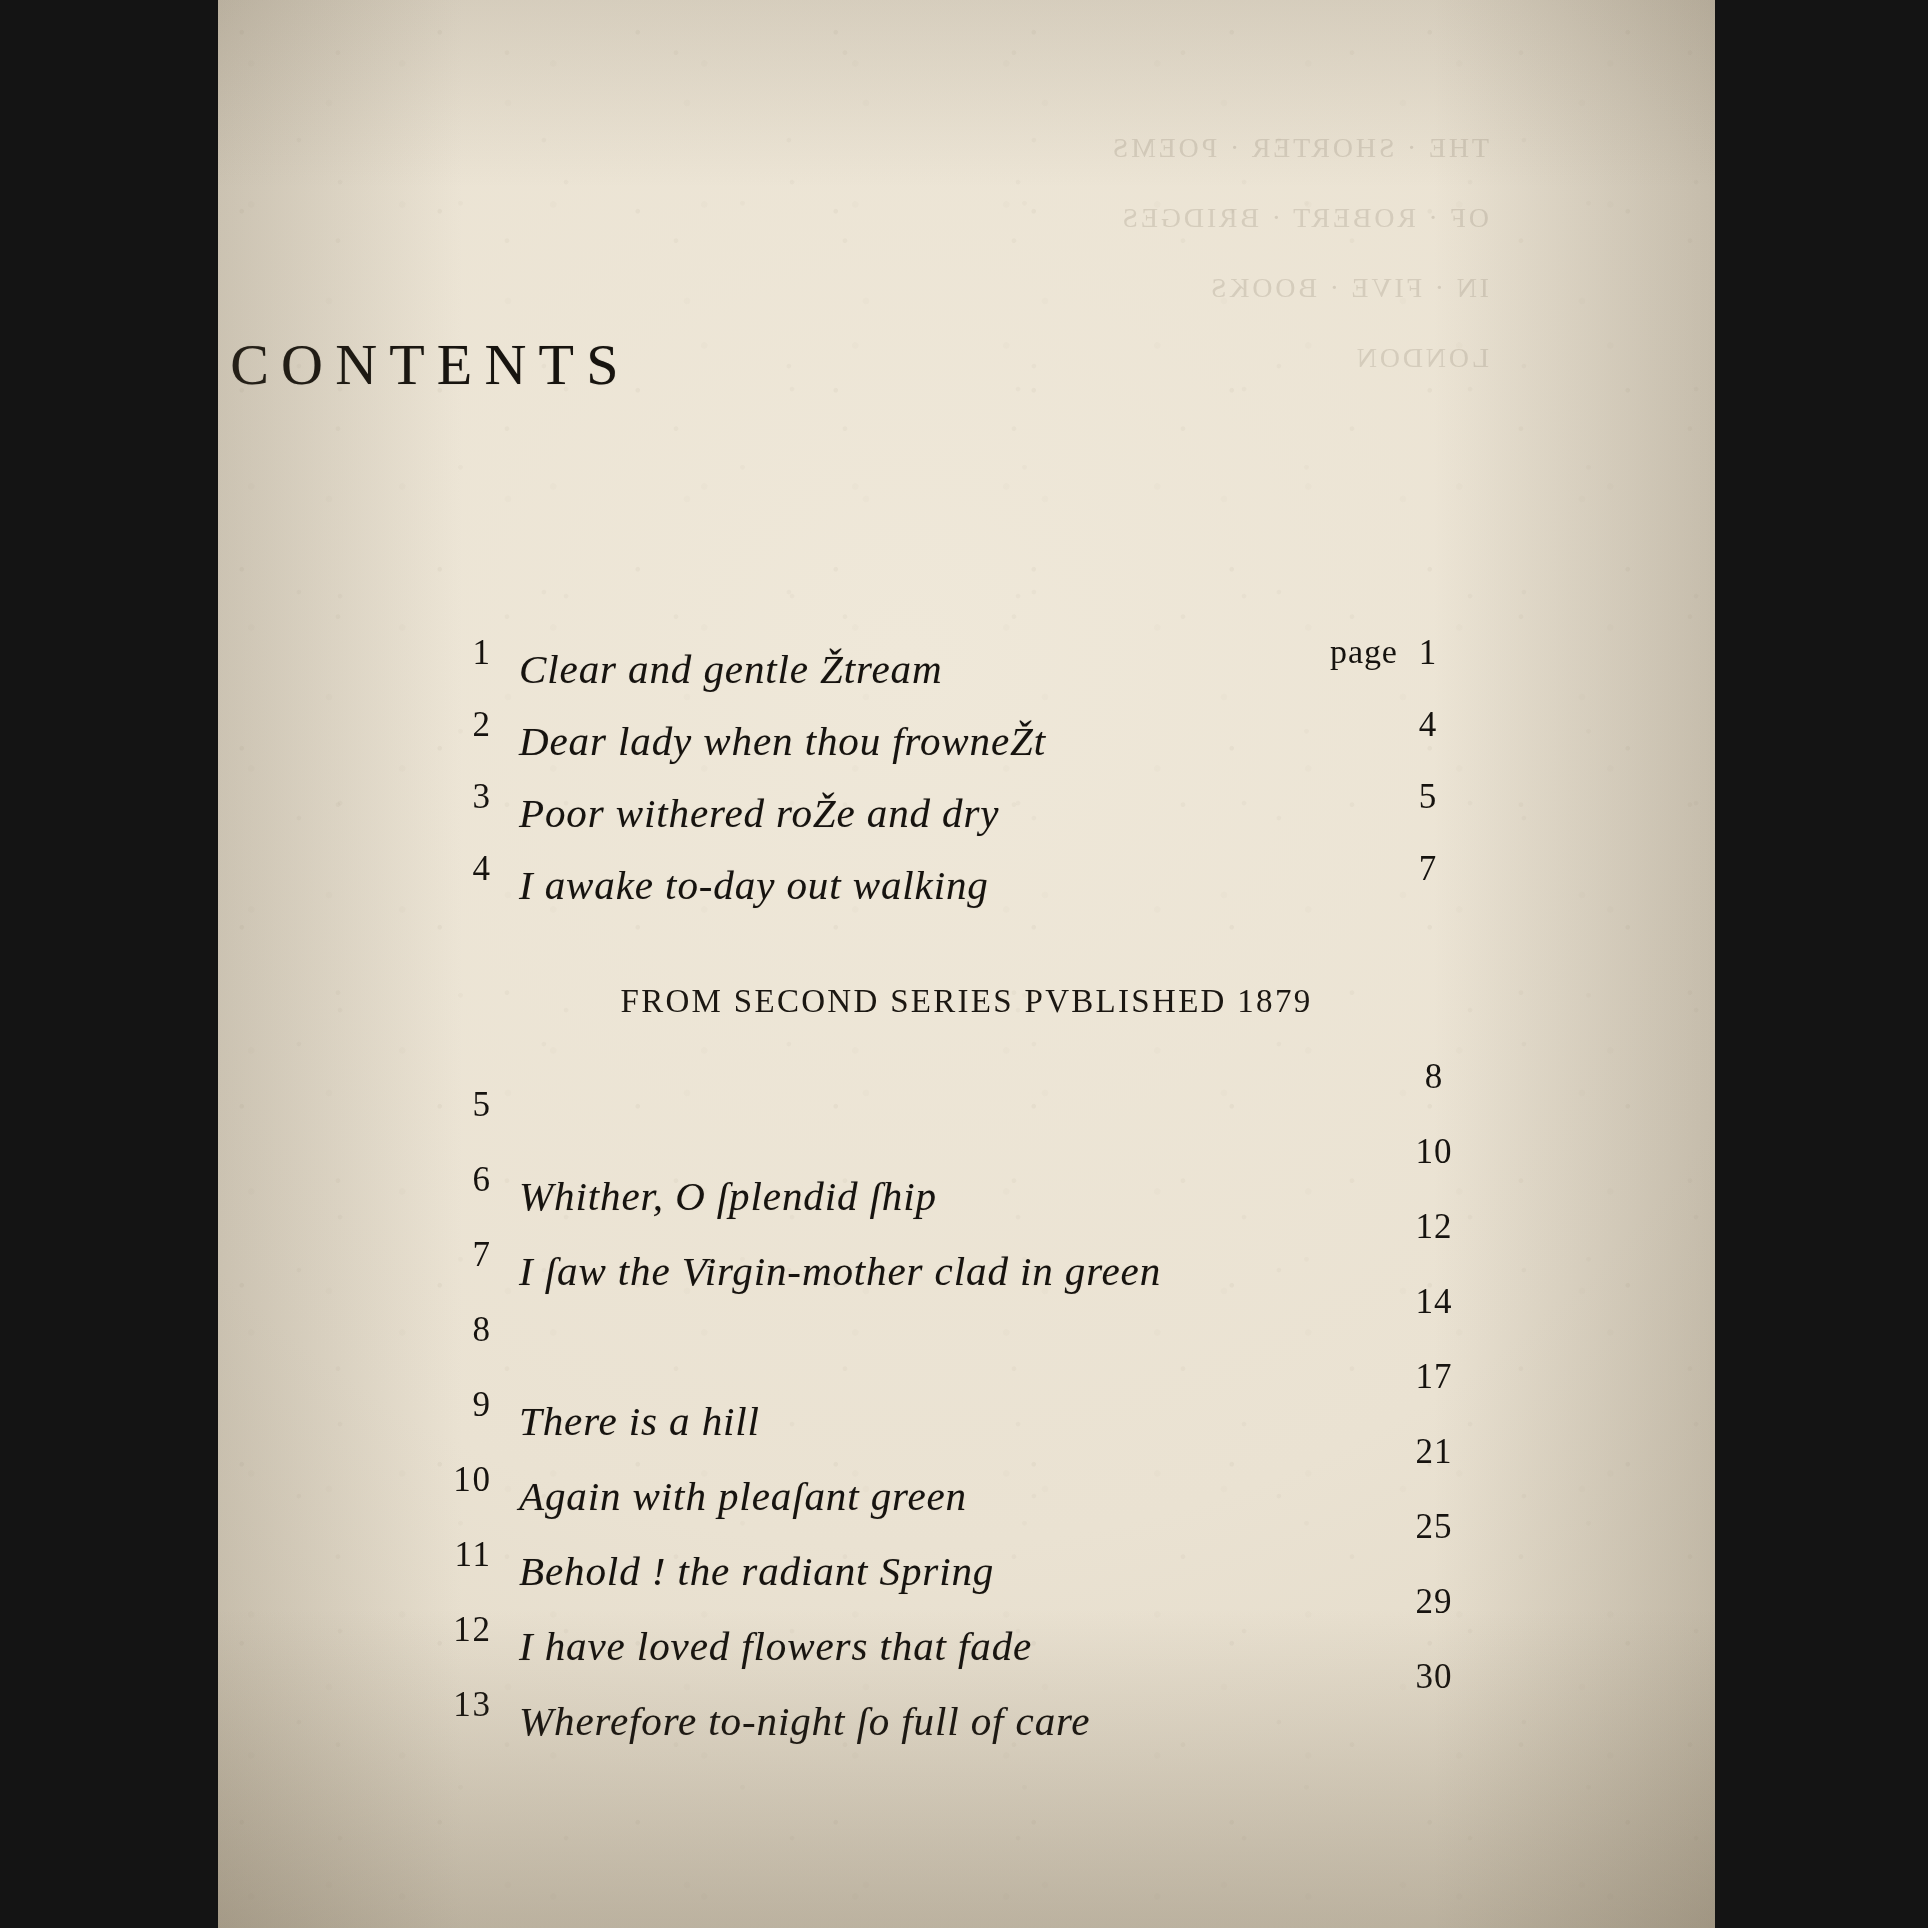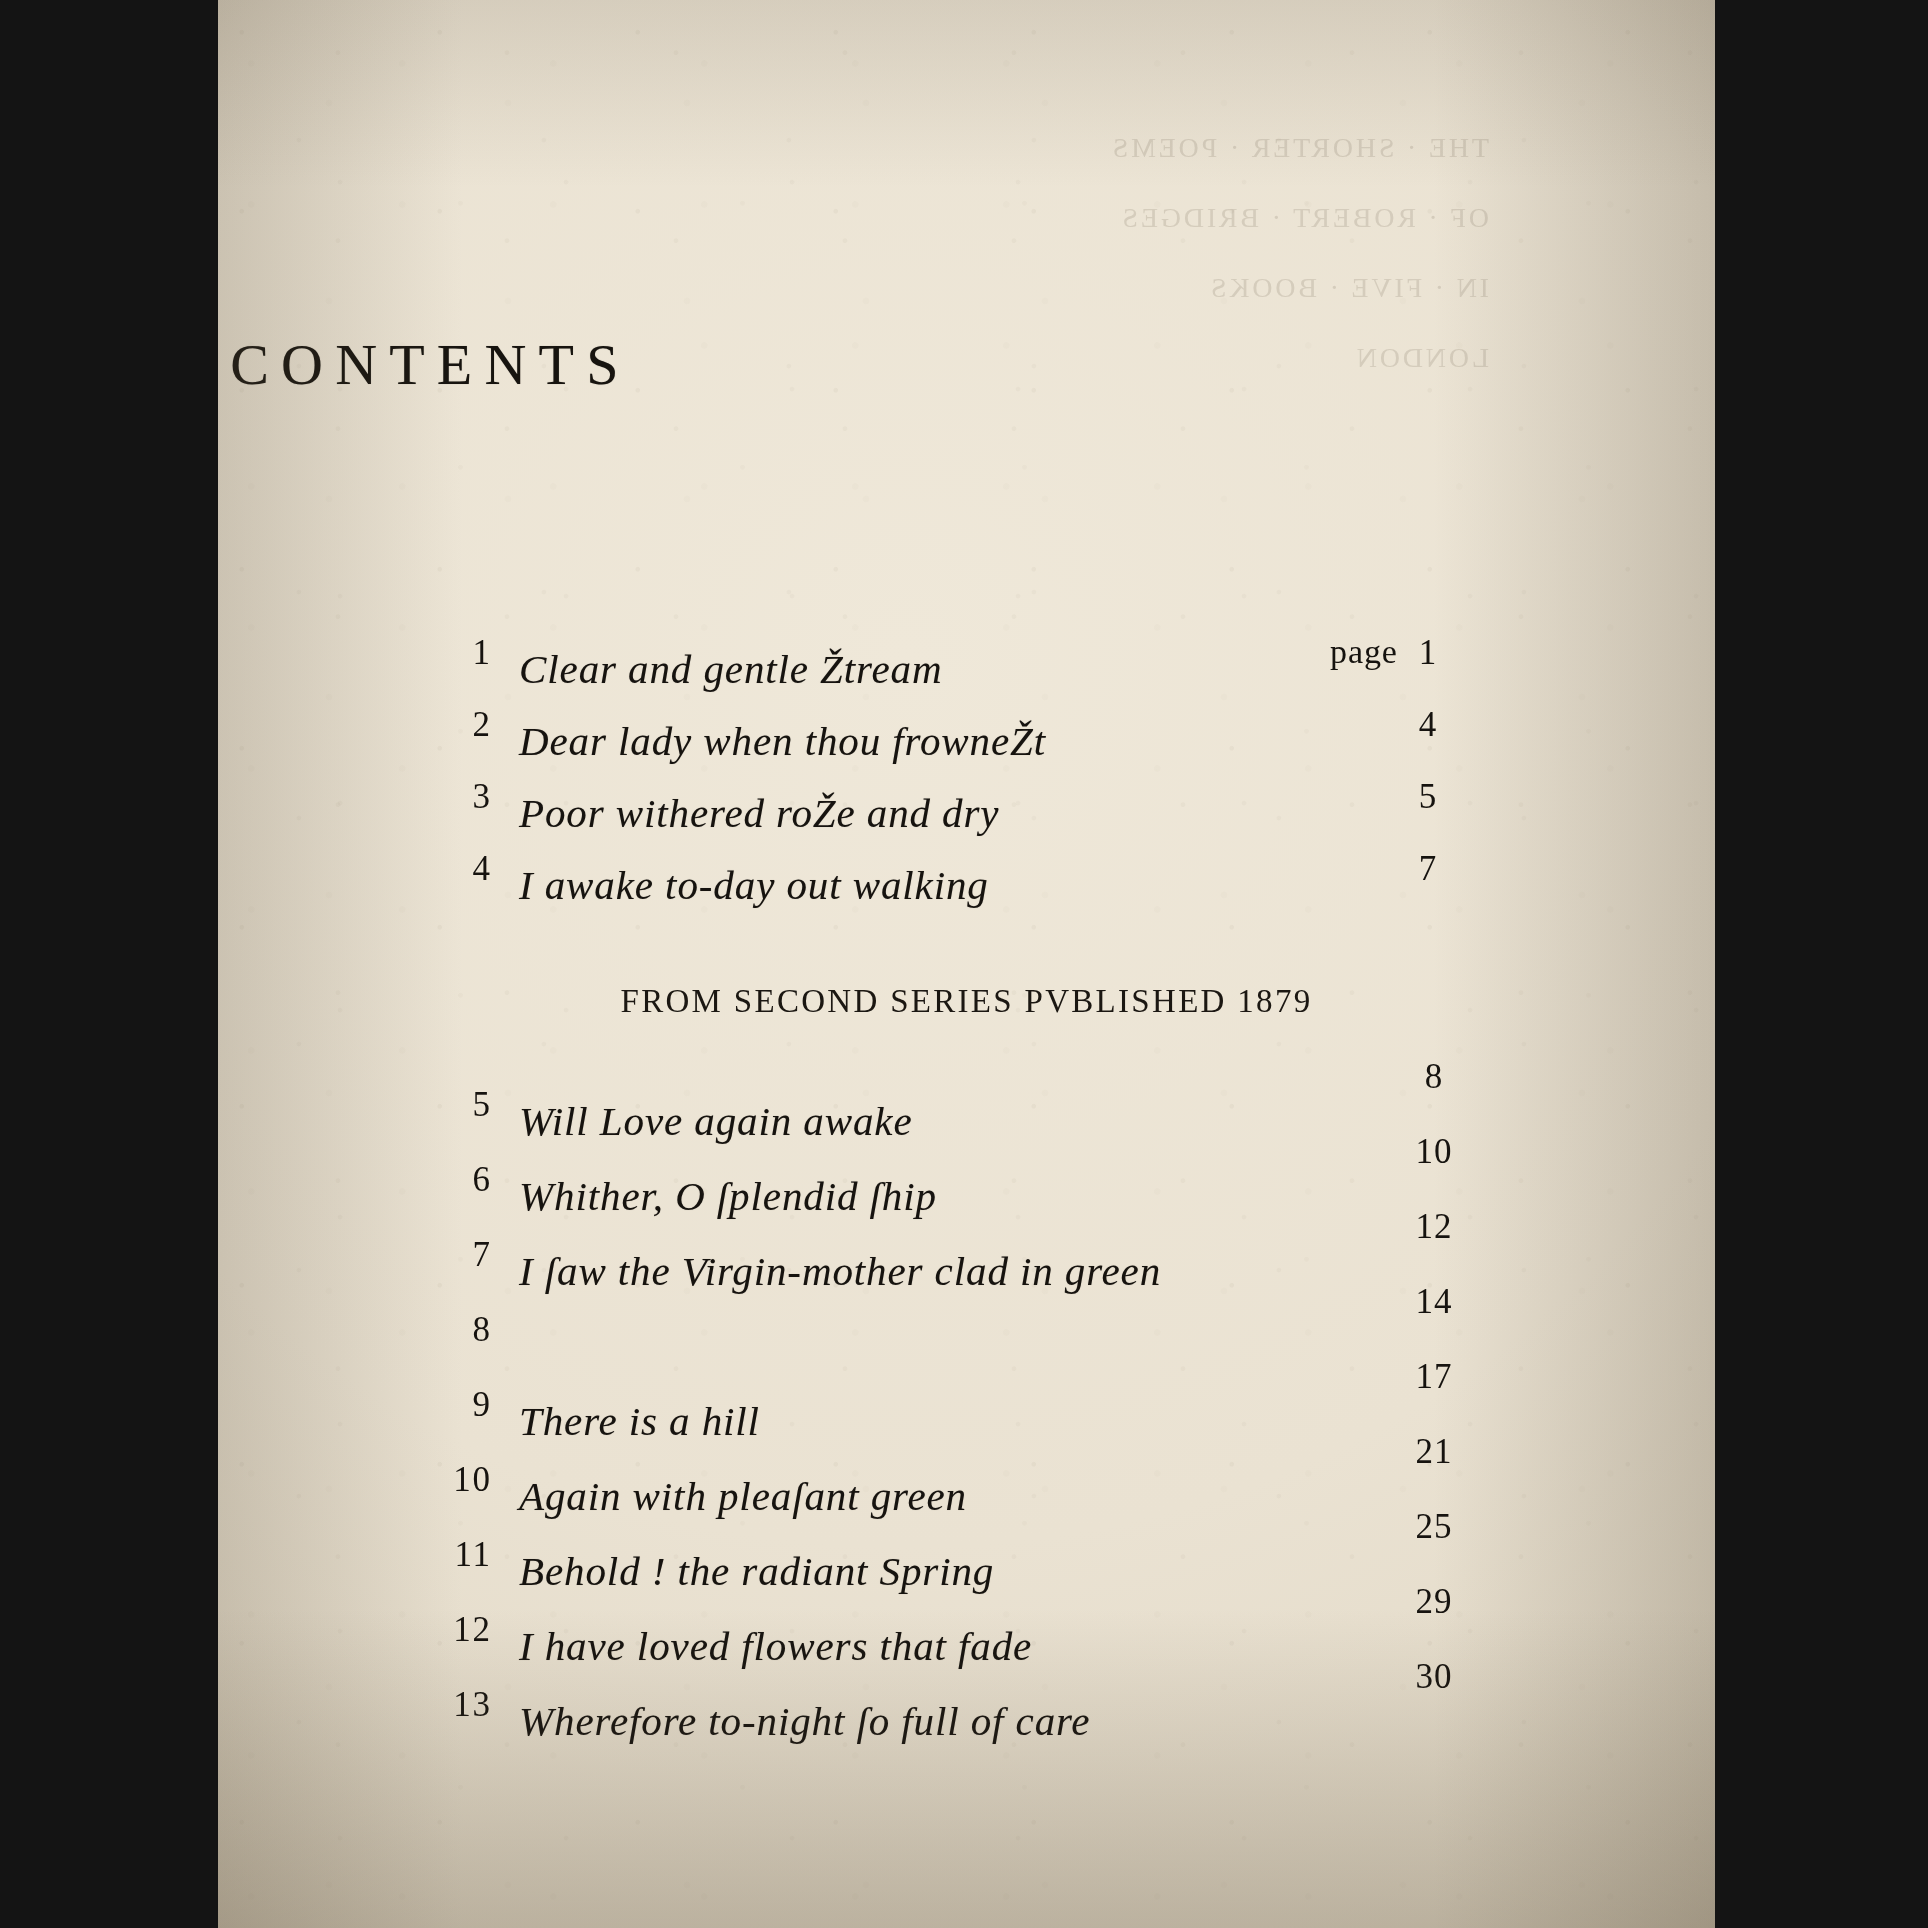--- a/index.html
+++ b/index.html
@@ -224,21 +224,20 @@
         </div>
 
       </div>
 
       <div class="series-heading series-2">FROM SECOND SERIES PVBLISHED 1879</div>
 
       <div class="entries entries-2">
 
         <div class="entry">
           <span class="e-num">5</span>
-          <span class="e-title">Will Love again awake</span>
           <span class="e-page">8</span>
         </div>
 
         <div class="entry">
           <span class="e-num">6</span>
           <span class="e-title">Whither, O ſplendid ſhip</span>
           <span class="e-page">10</span>
         </div>
 
         <div class="entry">

